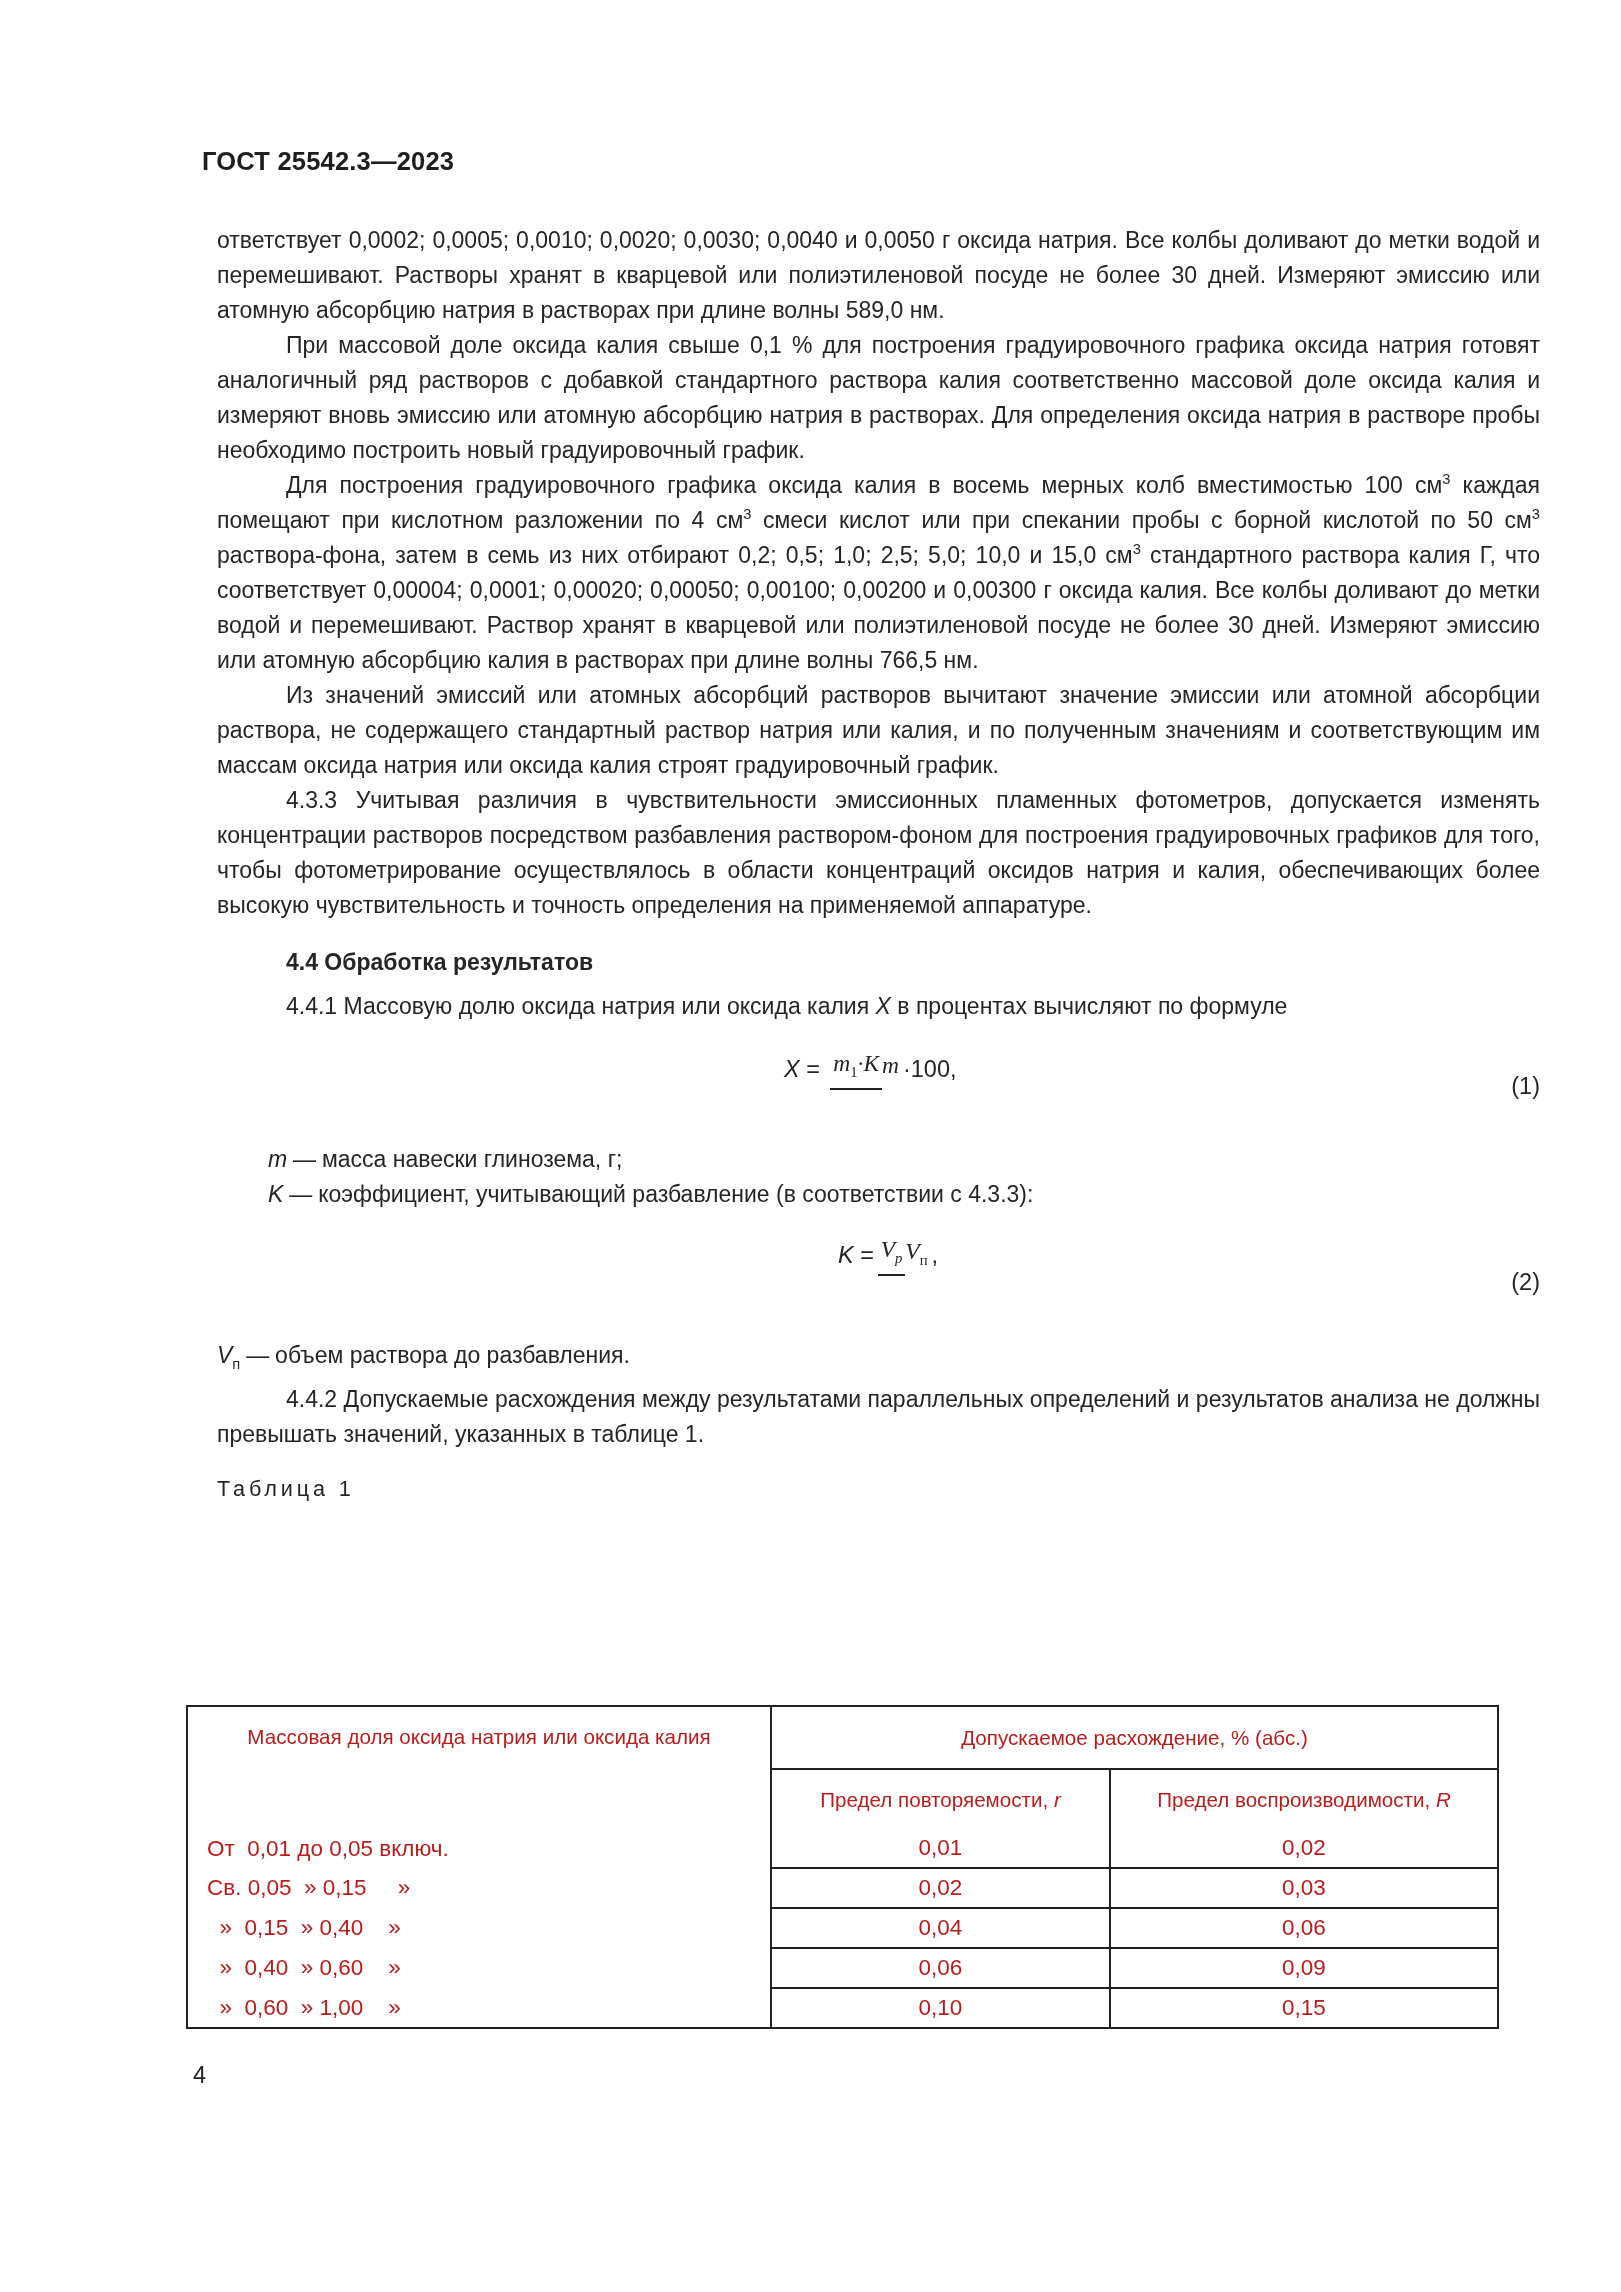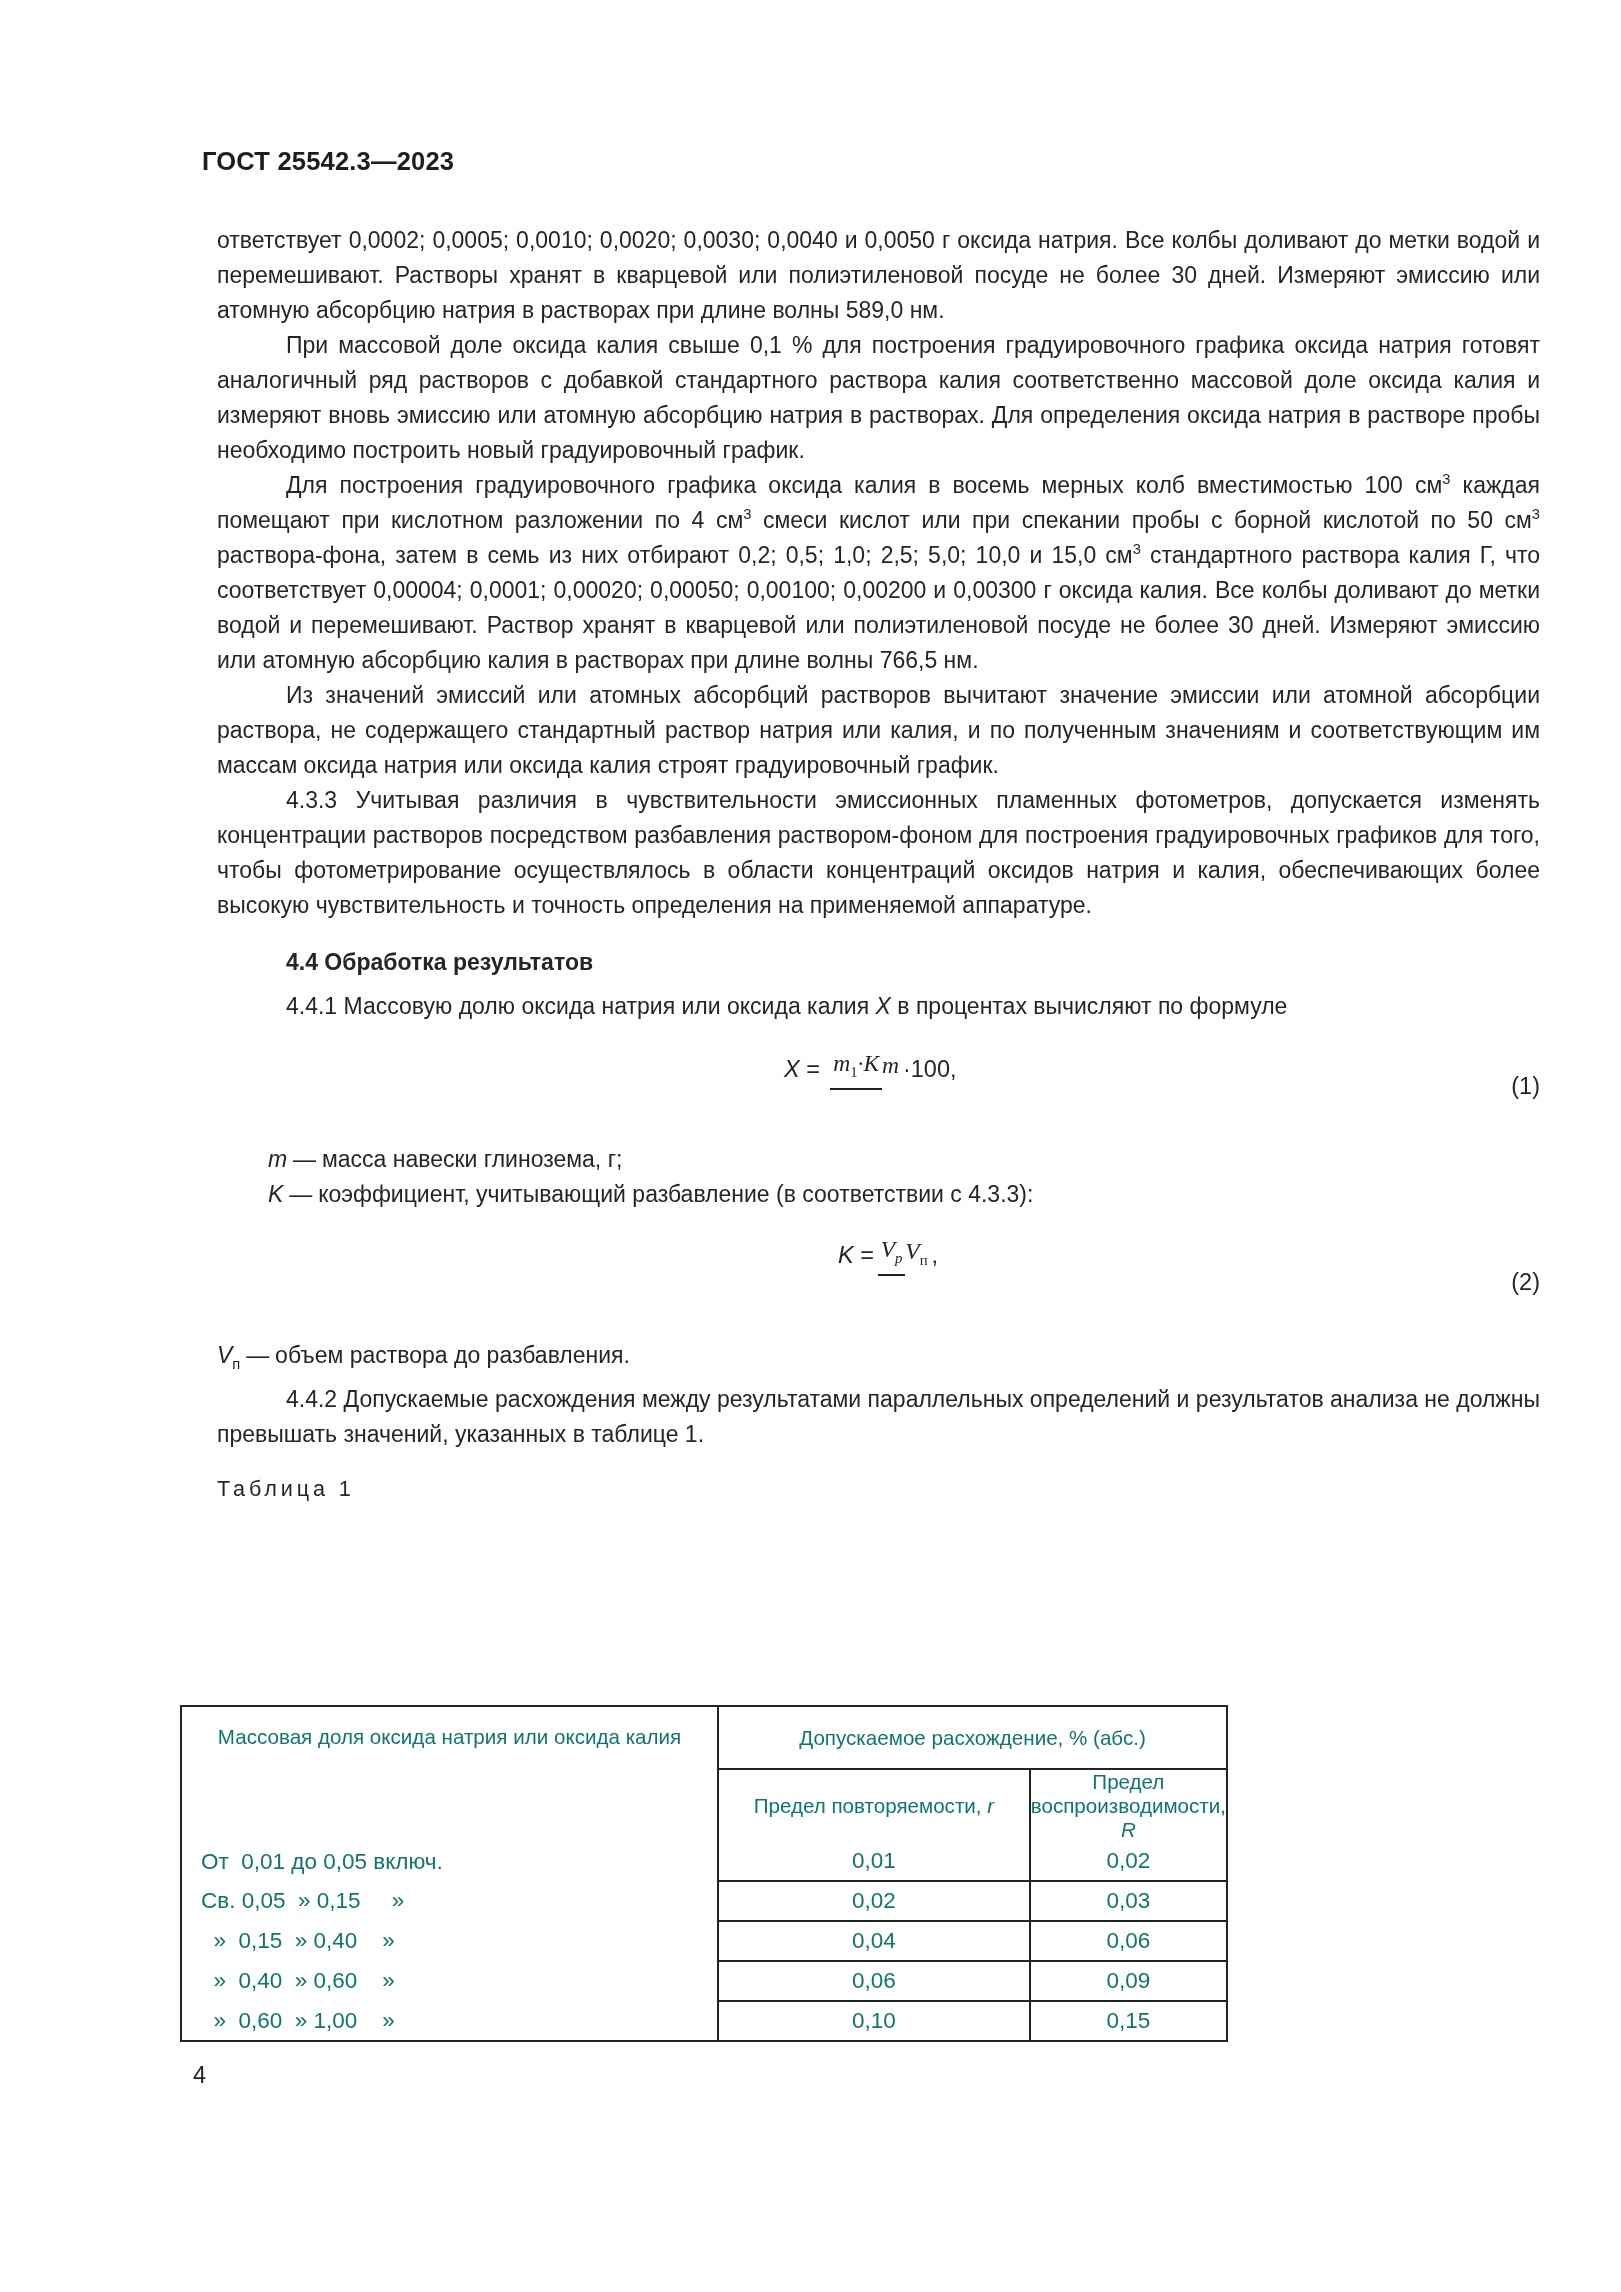--- a/index.html
+++ b/index.html
@@ -42,22 +42,22 @@
   .sub { font-size: 14.7px; vertical-align: -5.9px; font-style: normal; }
   .sub.it { font-style: italic; }
   .where { text-align: left; }
   .where .dash { margin: 0 5.9px; }
   .where-indent { padding-left: 51px; }
   .table-caption {
     margin-top: 19.6px !important; letter-spacing: 3.9px; font-size: 21.6px;
     margin-bottom: 13.7px !important;
   }
   table.results {
-    position: absolute; left: 180px; top: 1705px; width: 1048px;
-    border-collapse: collapse; font-size: 20.6px; color: #0f766e;
+    position: absolute; left: 186px; top: 1705px; width: 1313px;
+    border-collapse: collapse; font-size: 20.6px; color: #b91c1c;
     border: 2.9px solid #222;
   }
   table.results td, table.results th { font-weight: normal; padding: 0; }
   .h1 td { height: 61px; }
   .h2 td { height: 59px; }
   .c1 { width: 563px; border-right: 2px solid #222; vertical-align: top; }
   .c2 { width: 337px; border-right: 2px solid #222; text-align: center; margin-top: 29px; }
   .c3 { text-align: center; }
   .hdr-span { border-bottom: 2.9px solid #222; text-align: center; }
   .h2 td.c2, .h2 td.c3 { border-bottom: 0; }

